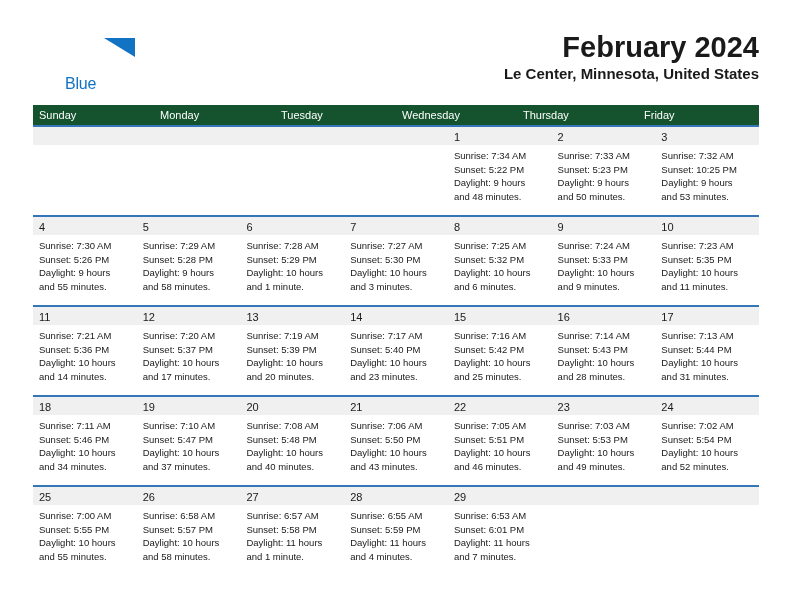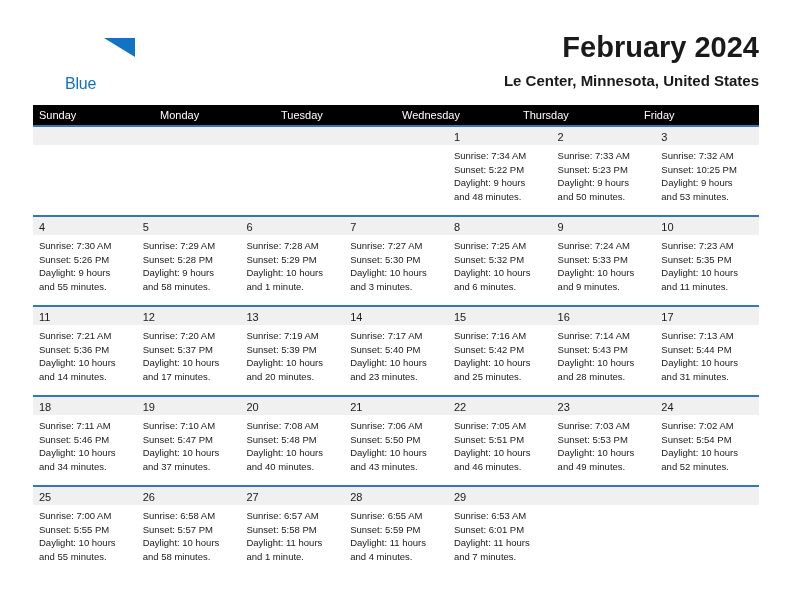--- a/index.html
+++ b/index.html
@@ -75,34 +75,33 @@
   .cal-title {
     font-size: 29px;
     color: #1a1a1a;
     line-height: 34px;
     white-space: nowrap;
   }
   .cal-subtitle {
     font-size: 15px;
     color: #1a1a1a;
     line-height: 20px;
-    margin-top: 7px;
     white-space: nowrap;
   }
 
   
   .calendar {
     position: absolute;
     left: 33px;
     top: 105px;
     width: 726px;
   }
   .dow-row {
     display: flex;
-    background: #000000;
+    background: #14532d;
     height: 20px;
     justify-content: flex-end;
   }
   .dow-cell {
     flex: 1 1 0;
     color: #ffffff;
     font-size: 11px;
     line-height: 20px;
     padding-left: 6px;
     box-sizing: border-box;

